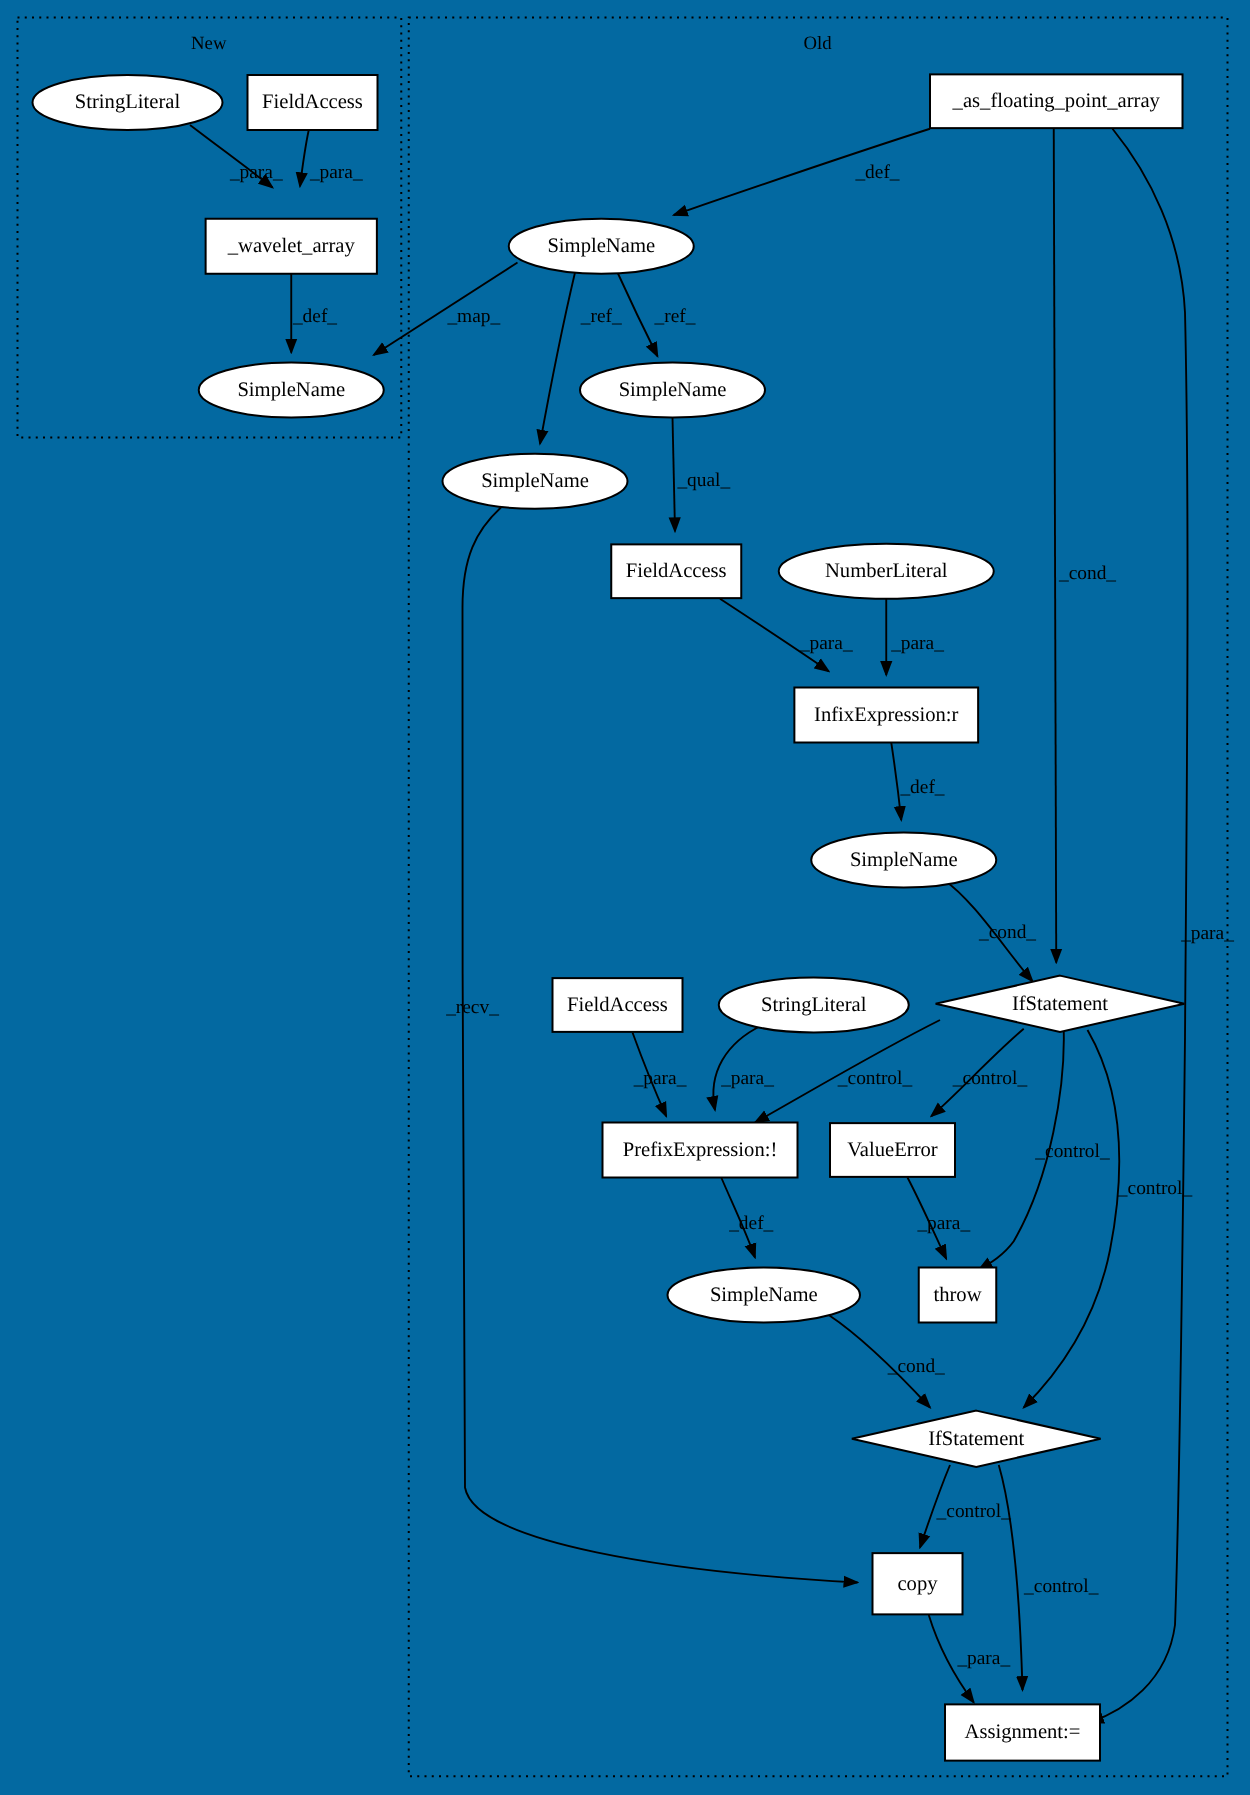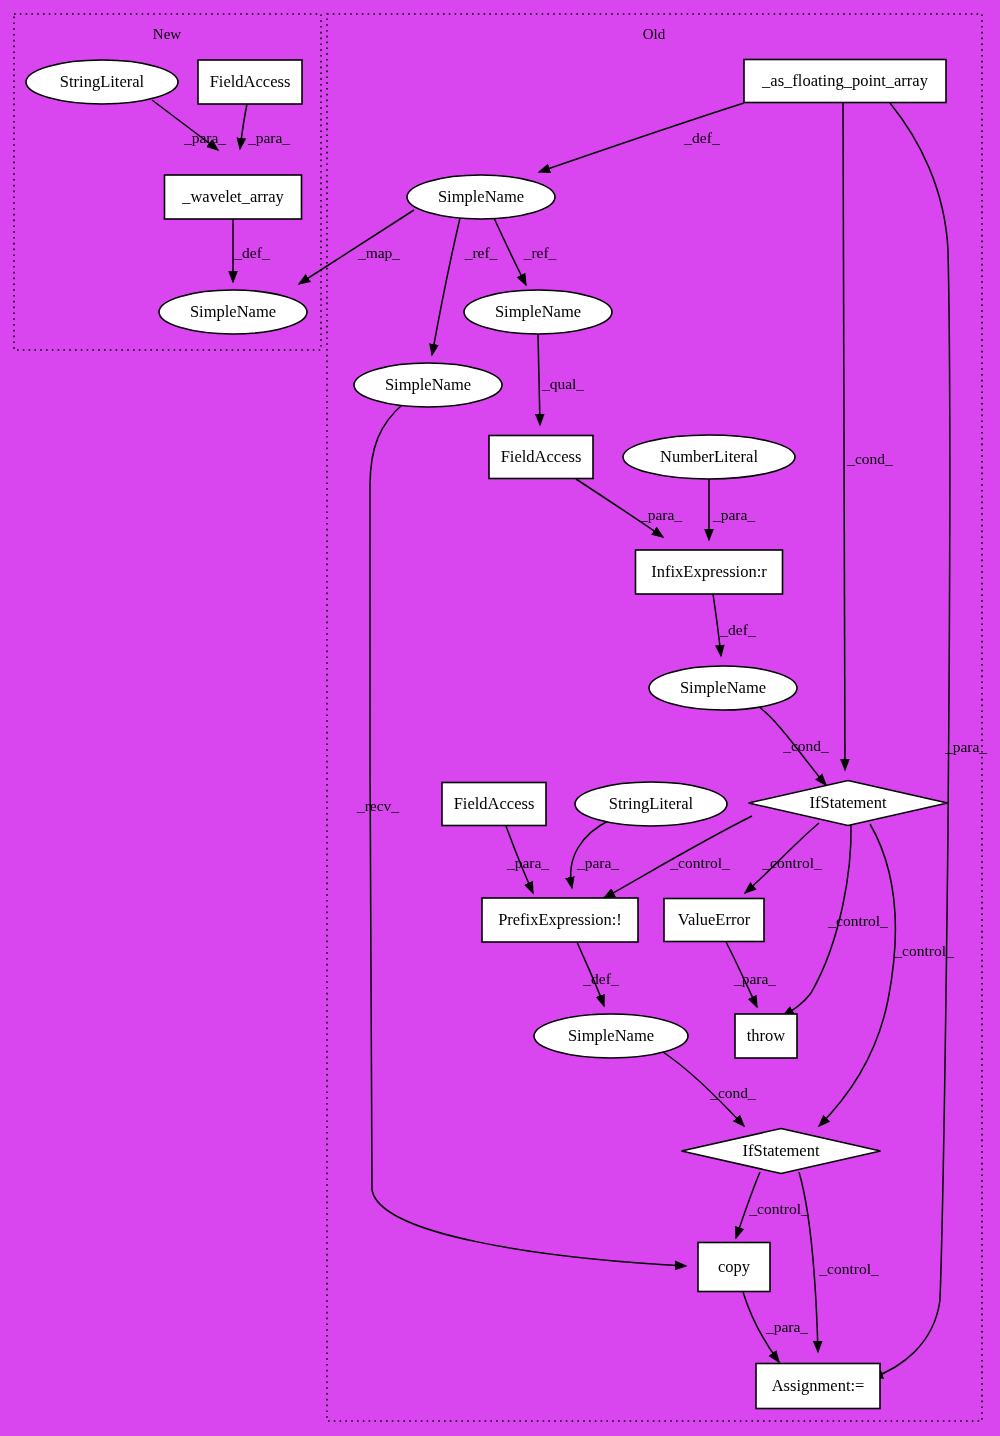--- a/index.html
+++ b/index.html
@@ -1,16 +1,16 @@
 <!DOCTYPE html>
 <html><head>
 <meta charset="utf-8">
 <style>
   html,body{margin:0;padding:0;background:#ffffff;}
-  #stage{position:relative;width:1000px;height:1436px;background:#d946ef;
+  #stage{position:relative;width:1000px;height:1436px;background:#0369a1;
          font-family:"Liberation Serif","DejaVu Serif",serif;}
   svg{display:block;}
   .node-shape{fill:#ffffff;stroke:#000000;stroke-width:1.6;}
   .cluster-box{fill:none;stroke:#000000;stroke-width:1.6;stroke-dasharray:1.6 4.2;}
   .edge-path{fill:none;stroke:#000000;stroke-width:1.5;}
   .node-label{font-size:16.5px;fill:#000000;text-anchor:middle;dominant-baseline:middle;
               font-family:"Liberation Serif","DejaVu Serif",serif;}
   .cluster-label{font-size:15px;fill:#000000;text-anchor:middle;dominant-baseline:middle;
               font-family:"Liberation Serif","DejaVu Serif",serif;}
   .edge-label{font-size:15.5px;fill:#000000;text-anchor:middle;dominant-baseline:middle;

